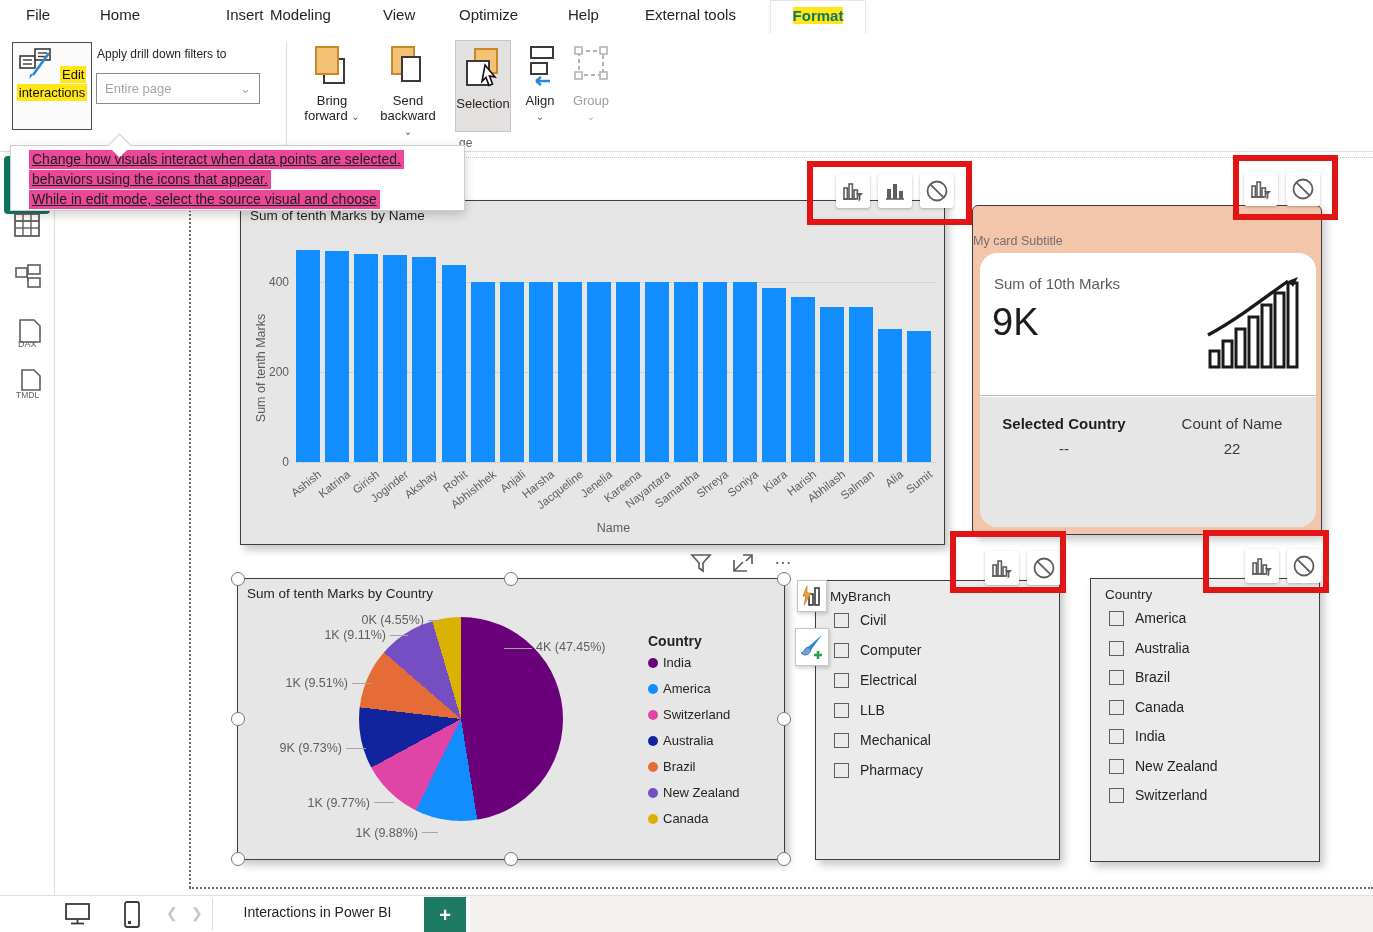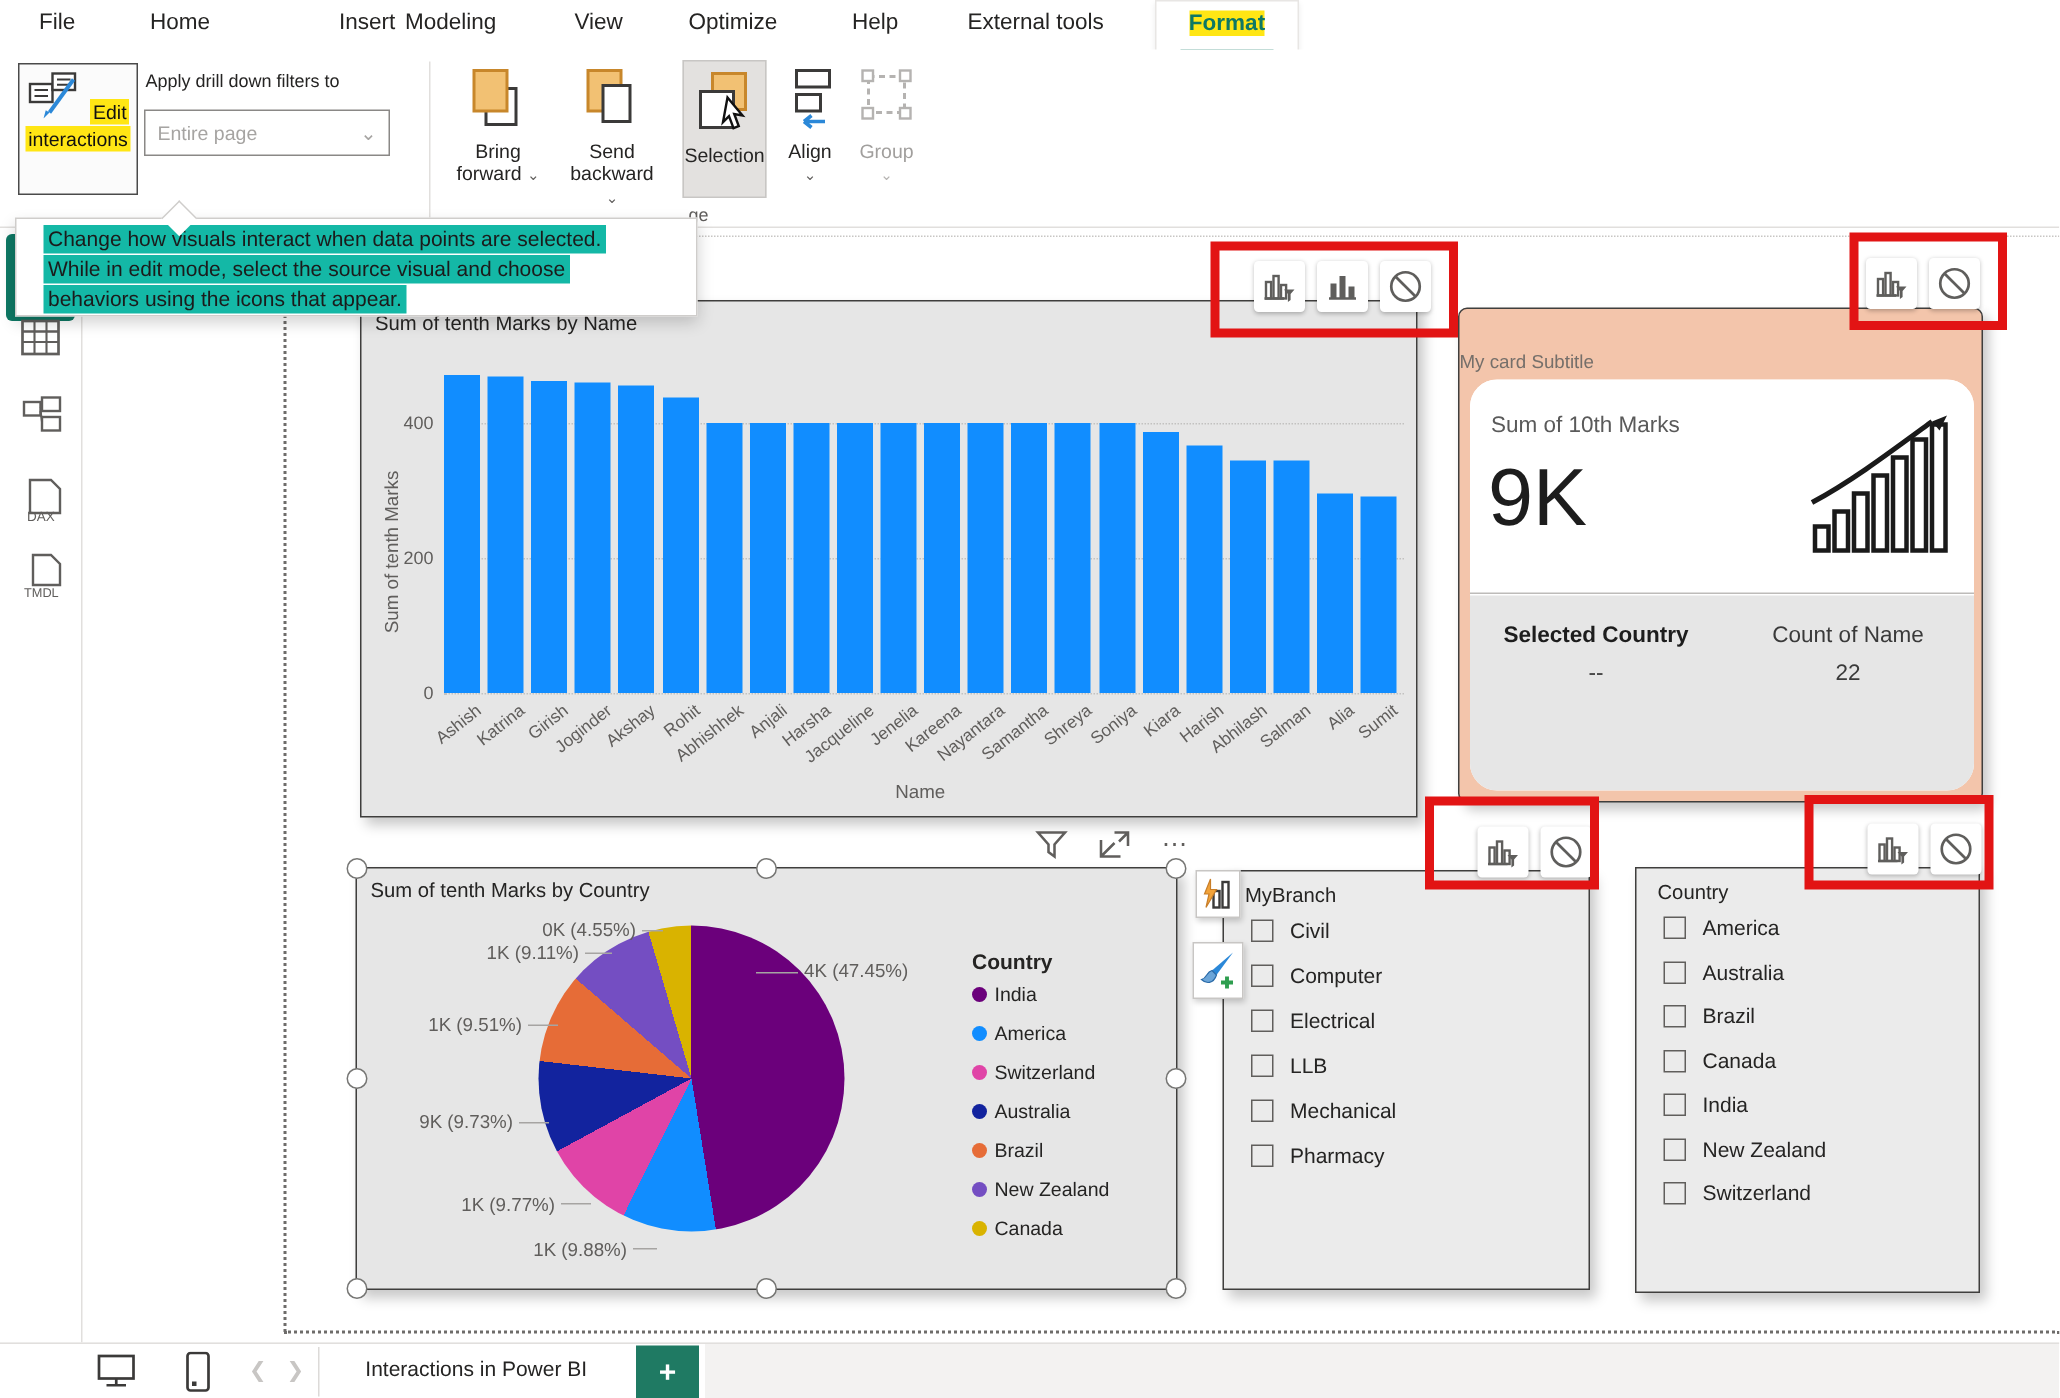--- a/index.html
+++ b/index.html
@@ -26,21 +26,21 @@
   .rbtn .ic { display:block; margin:0 auto 4px auto; }
   .rbtn.disabled { color:#a19f9d; }
   .chevdn { font-size:10px; color:#605e5c; }
   #selectionBtn { position:absolute; left:455px; top:7px; width:56px; height:92px; background:#e3e1df; border:1px solid #c8c6c4; text-align:center; font-size:13px; color:#252423; cursor:pointer; }
   .grp-frag { position:absolute; left:459px; top:103px; font-size:12px; color:#605e5c; }
 
   
   #tooltip { position:absolute; left:10px; top:145px; width:455px; height:66px; background:#fff; border:1px solid #cfcdcb; box-shadow:0 4px 10px rgba(0,0,0,.18); z-index:60; padding:3px 0 0 18px; }
   #tooltip:before { content:""; position:absolute; left:100px; top:-9px; width:16px; height:16px; background:#fff; border-left:1px solid #cfcdcb; border-top:1px solid #cfcdcb; transform:rotate(45deg); }
   #tooltip .tline { display:block; margin-top:1px; }
-  #tooltip .tline span { display:inline-block; background:#14b8a6; color:#1b1b1b; font-size:14px; line-height:19px; padding:0 3px; }
+  #tooltip .tline span { display:inline-block; background:#ec4899; color:#1b1b1b; font-size:14px; line-height:19px; padding:0 3px;text-decoration:underline; }
 
   
   #sidebar { position:absolute; left:0; top:152px; width:55px; height:743px; background:#fff; border-right:1px solid #e1dfdd; }
   .side-active { position:absolute; left:4px; top:4px; width:46px; height:58px; background:#0E7864; border-radius:4px; }
   .side-ic { position:absolute; left:14px; width:28px; height:28px; color:#605e5c; cursor:pointer; }
 
   
   .page-dot-v { position:absolute; left:189px; top:157px; height:731px; width:0; border-left:2px dotted #6e6c6a; }
   .page-dot-h { position:absolute; left:189px; top:887px; width:1184px; height:0; border-top:2px dotted #6e6c6a; }
   .page-dot-t { position:absolute; left:189px; top:157px; width:1184px; height:0; border-top:1px dotted #c8c6c4; }
@@ -58,21 +58,21 @@
   .yaxis-title { position:absolute; left:-60px; top:160px; width:160px; text-align:center; font-size:12.5px; color:#605e5c; transform:rotate(-90deg); }
   .xaxis-title { position:absolute; left:300px; top:320px; width:145px; text-align:center; font-size:12.5px; color:#605e5c; }
 
   
   #cardVisual { left:972px; top:205px; width:350px; height:330px; background:#F3C5AB; border:1px solid #3f3e3d; border-radius:6px; }
   #cardVisual .ctitle { position:absolute; left:0; right:0; top:7px; text-align:center; font-size:15px; font-weight:bold; color:#252423; }
   #cardVisual .csub { position:absolute; left:0; right:0; top:28px; text-align:left; font-size:12.5px; color:#756f6a; }
   .card-panel { position:absolute; left:7px; top:47px; width:336px; height:274px; border-radius:18px; overflow:hidden; background:#fff; }
   .card-white { position:absolute; left:0; top:0; right:0; height:143px; background:#fff; border-bottom:1px solid #bdbbb9; }
   .metric-label { position:absolute; left:14px; top:22px; font-size:15px; color:#5a5a5a; }
-  .metric-value { position:absolute; left:12px; top:48px; font-size:54px; color:#1d1d1d; }
+  .metric-value { position:absolute; left:12px; top:48px; font-size:38px; color:#1d1d1d; }
   .card-gray { position:absolute; left:0; top:144px; right:0; bottom:0; background:#e6e6e6; display:flex; }
   .card-col { width:50%; text-align:center; padding-top:18px; font-size:15px; color:#3a3a3a; }
   .card-col .h { font-weight:bold; color:#1d1d1d; }
   .card-col .v { margin-top:8px; font-size:15px; color:#3a3a3a; }
   .growth-ic { position:absolute; right:14px; top:20px; }
 
   
   #pieVisual { left:237px; top:578px; width:548px; height:282px; }
   #pieCircle { position:absolute; left:121px; top:38px; width:204px; height:204px; border-radius:50%; }
   .pie-label { position:absolute; font-size:12.5px; color:#605e5c; white-space:nowrap; }
@@ -458,22 +458,22 @@
     </svg>
   </div>
 
   <div class="redbox" style="left:807px; top:161px; width:165px; height:64px;"></div>
   <div class="redbox" style="left:1233px; top:155px; width:105px; height:65px;"></div>
   <div class="redbox" style="left:950px; top:531px; width:116px; height:62px;"></div>
   <div class="redbox" style="left:1203px; top:530px; width:126px; height:63px;"></div>
 
   <div id="tooltip">
     <span class="tline"><span>Change how visuals interact when data points are selected.</span></span>
+    <span class="tline"><span>behaviors using the icons that appear.</span></span>
     <span class="tline"><span>While in edit mode, select the source visual and choose</span></span>
-    <span class="tline"><span>behaviors using the icons that appear.</span></span>
   </div>
 
   <div id="footer">
     <div class="white"></div>
     <div class="foot-ic" style="left:64px;">
       <svg width="27" height="25" viewBox="0 0 27 25">
           <rect x="2" y="3" width="23" height="15" fill="none" stroke="#3b3a39" stroke-width="1.8"></rect>
           <line x1="13.5" y1="18" x2="13.5" y2="22" stroke="#3b3a39" stroke-width="1.8"></line>
           <line x1="7" y1="22.5" x2="20" y2="22.5" stroke="#3b3a39" stroke-width="1.8"></line>
         </svg>

